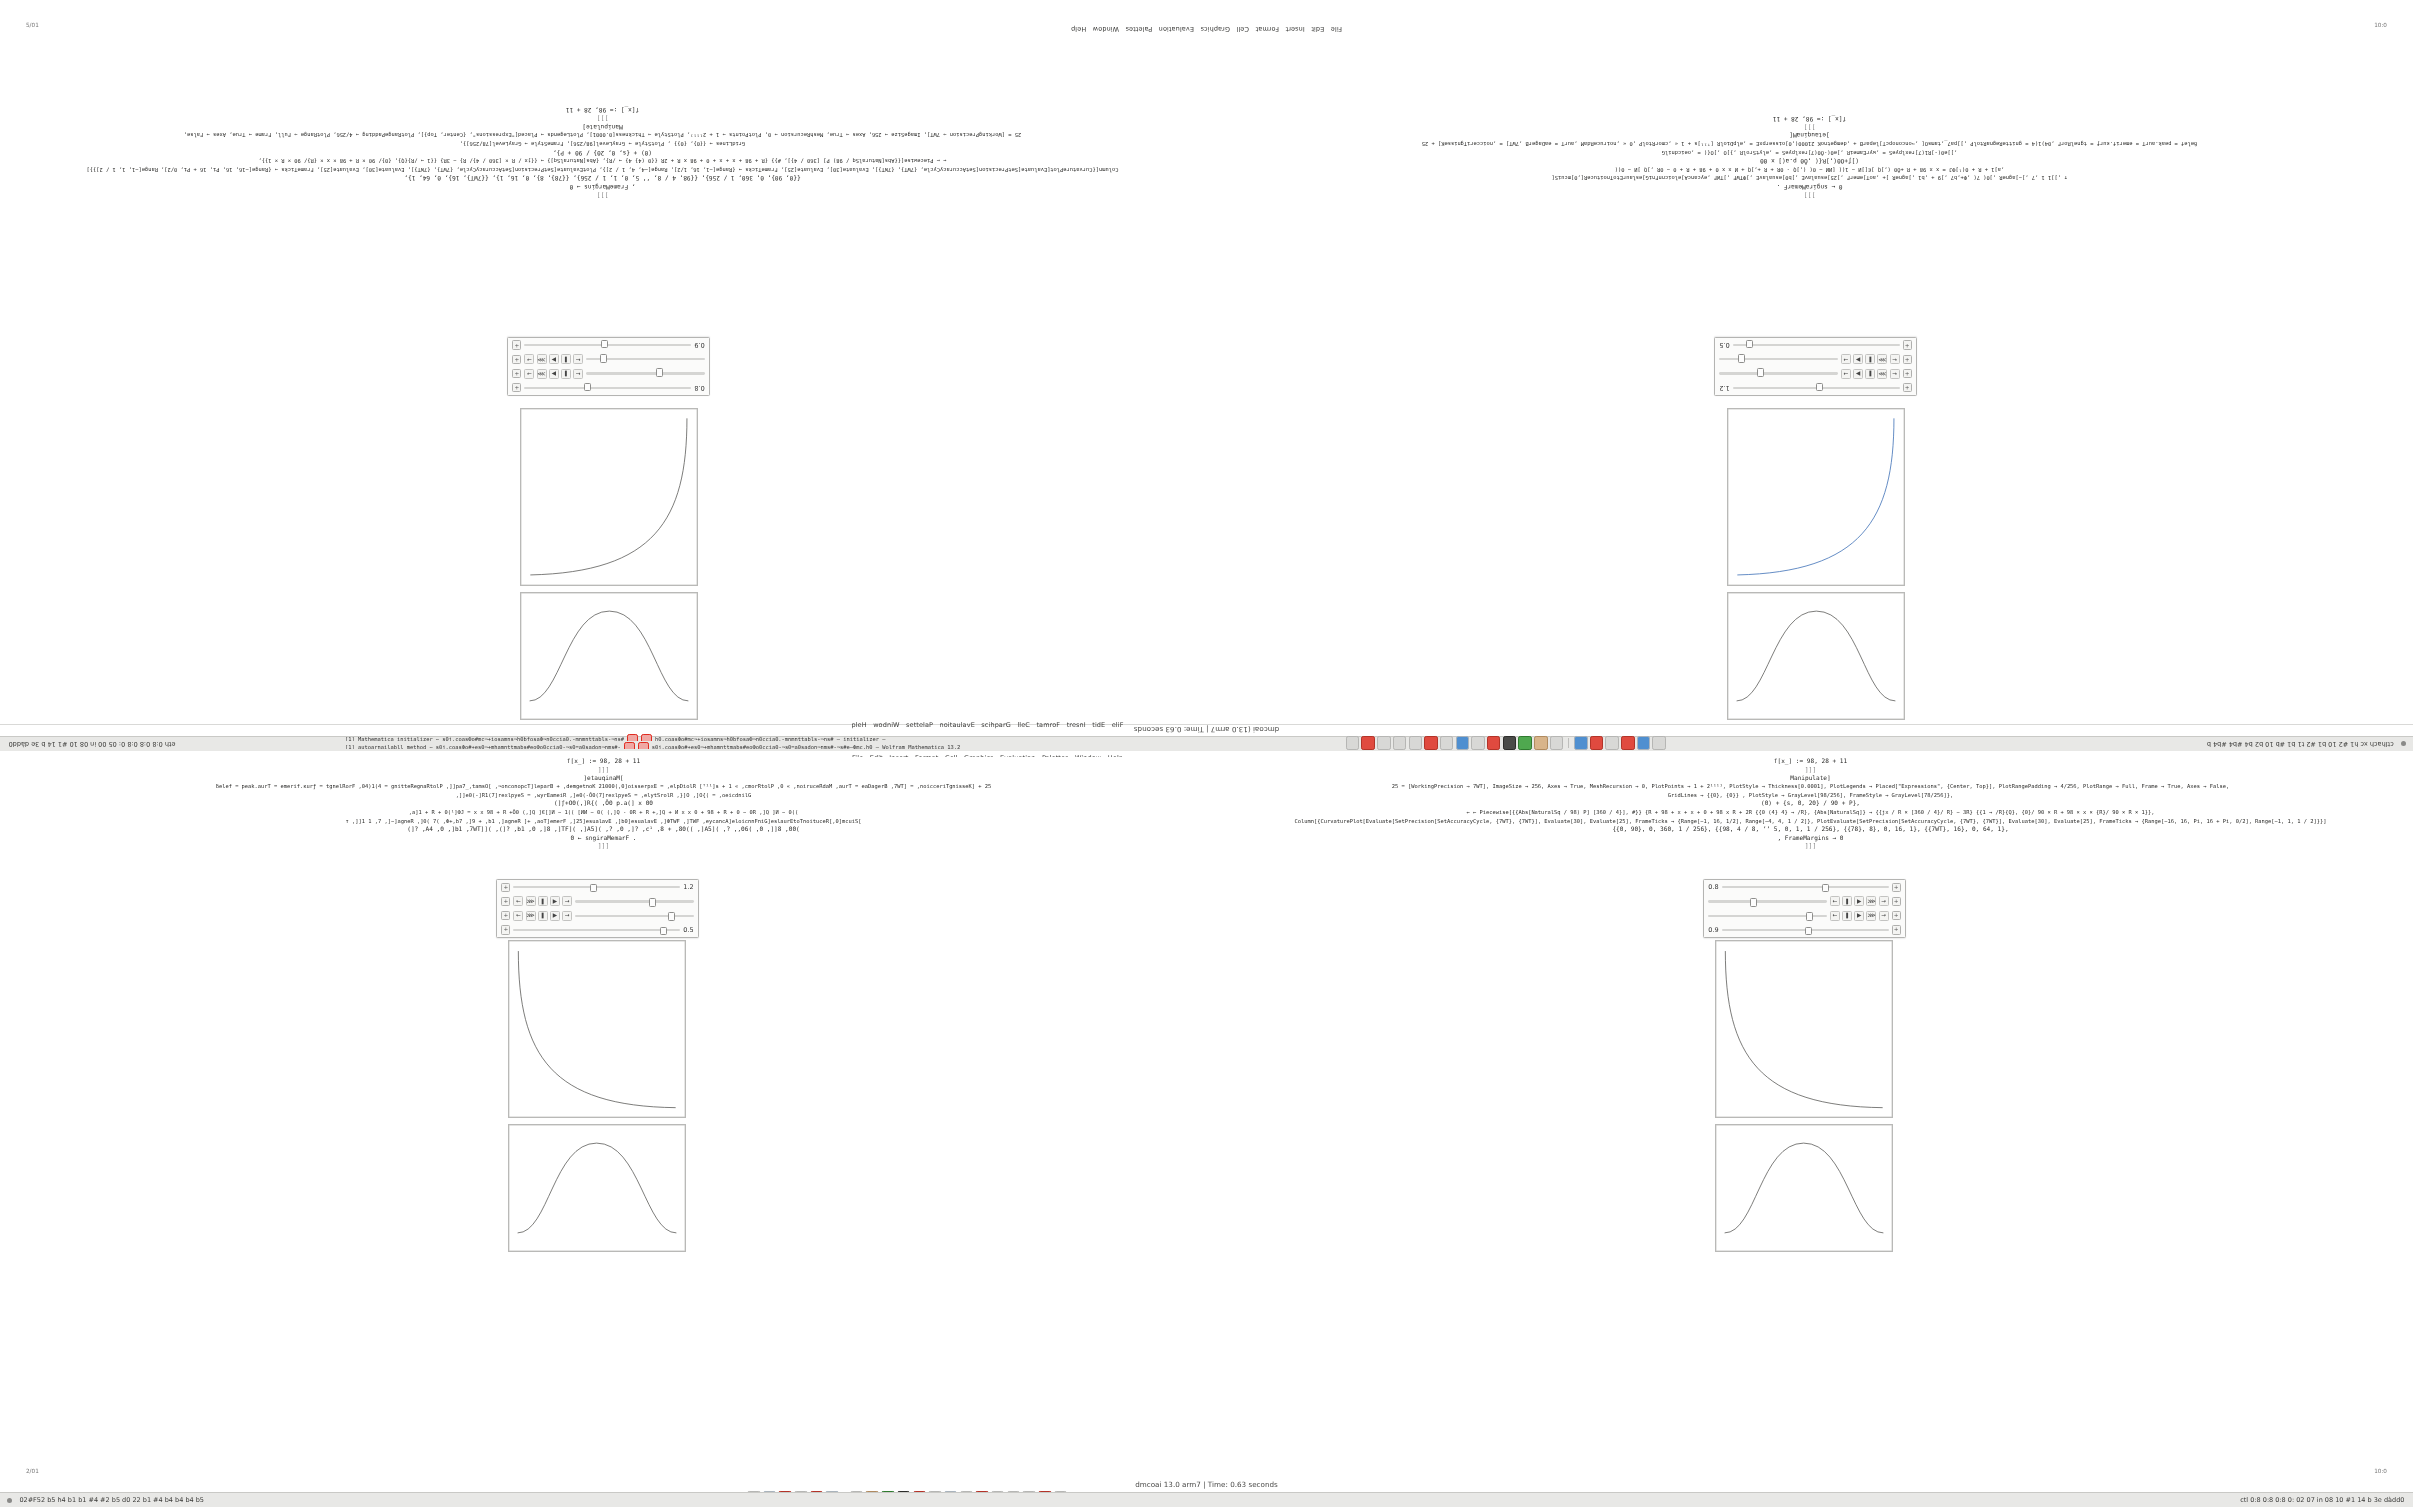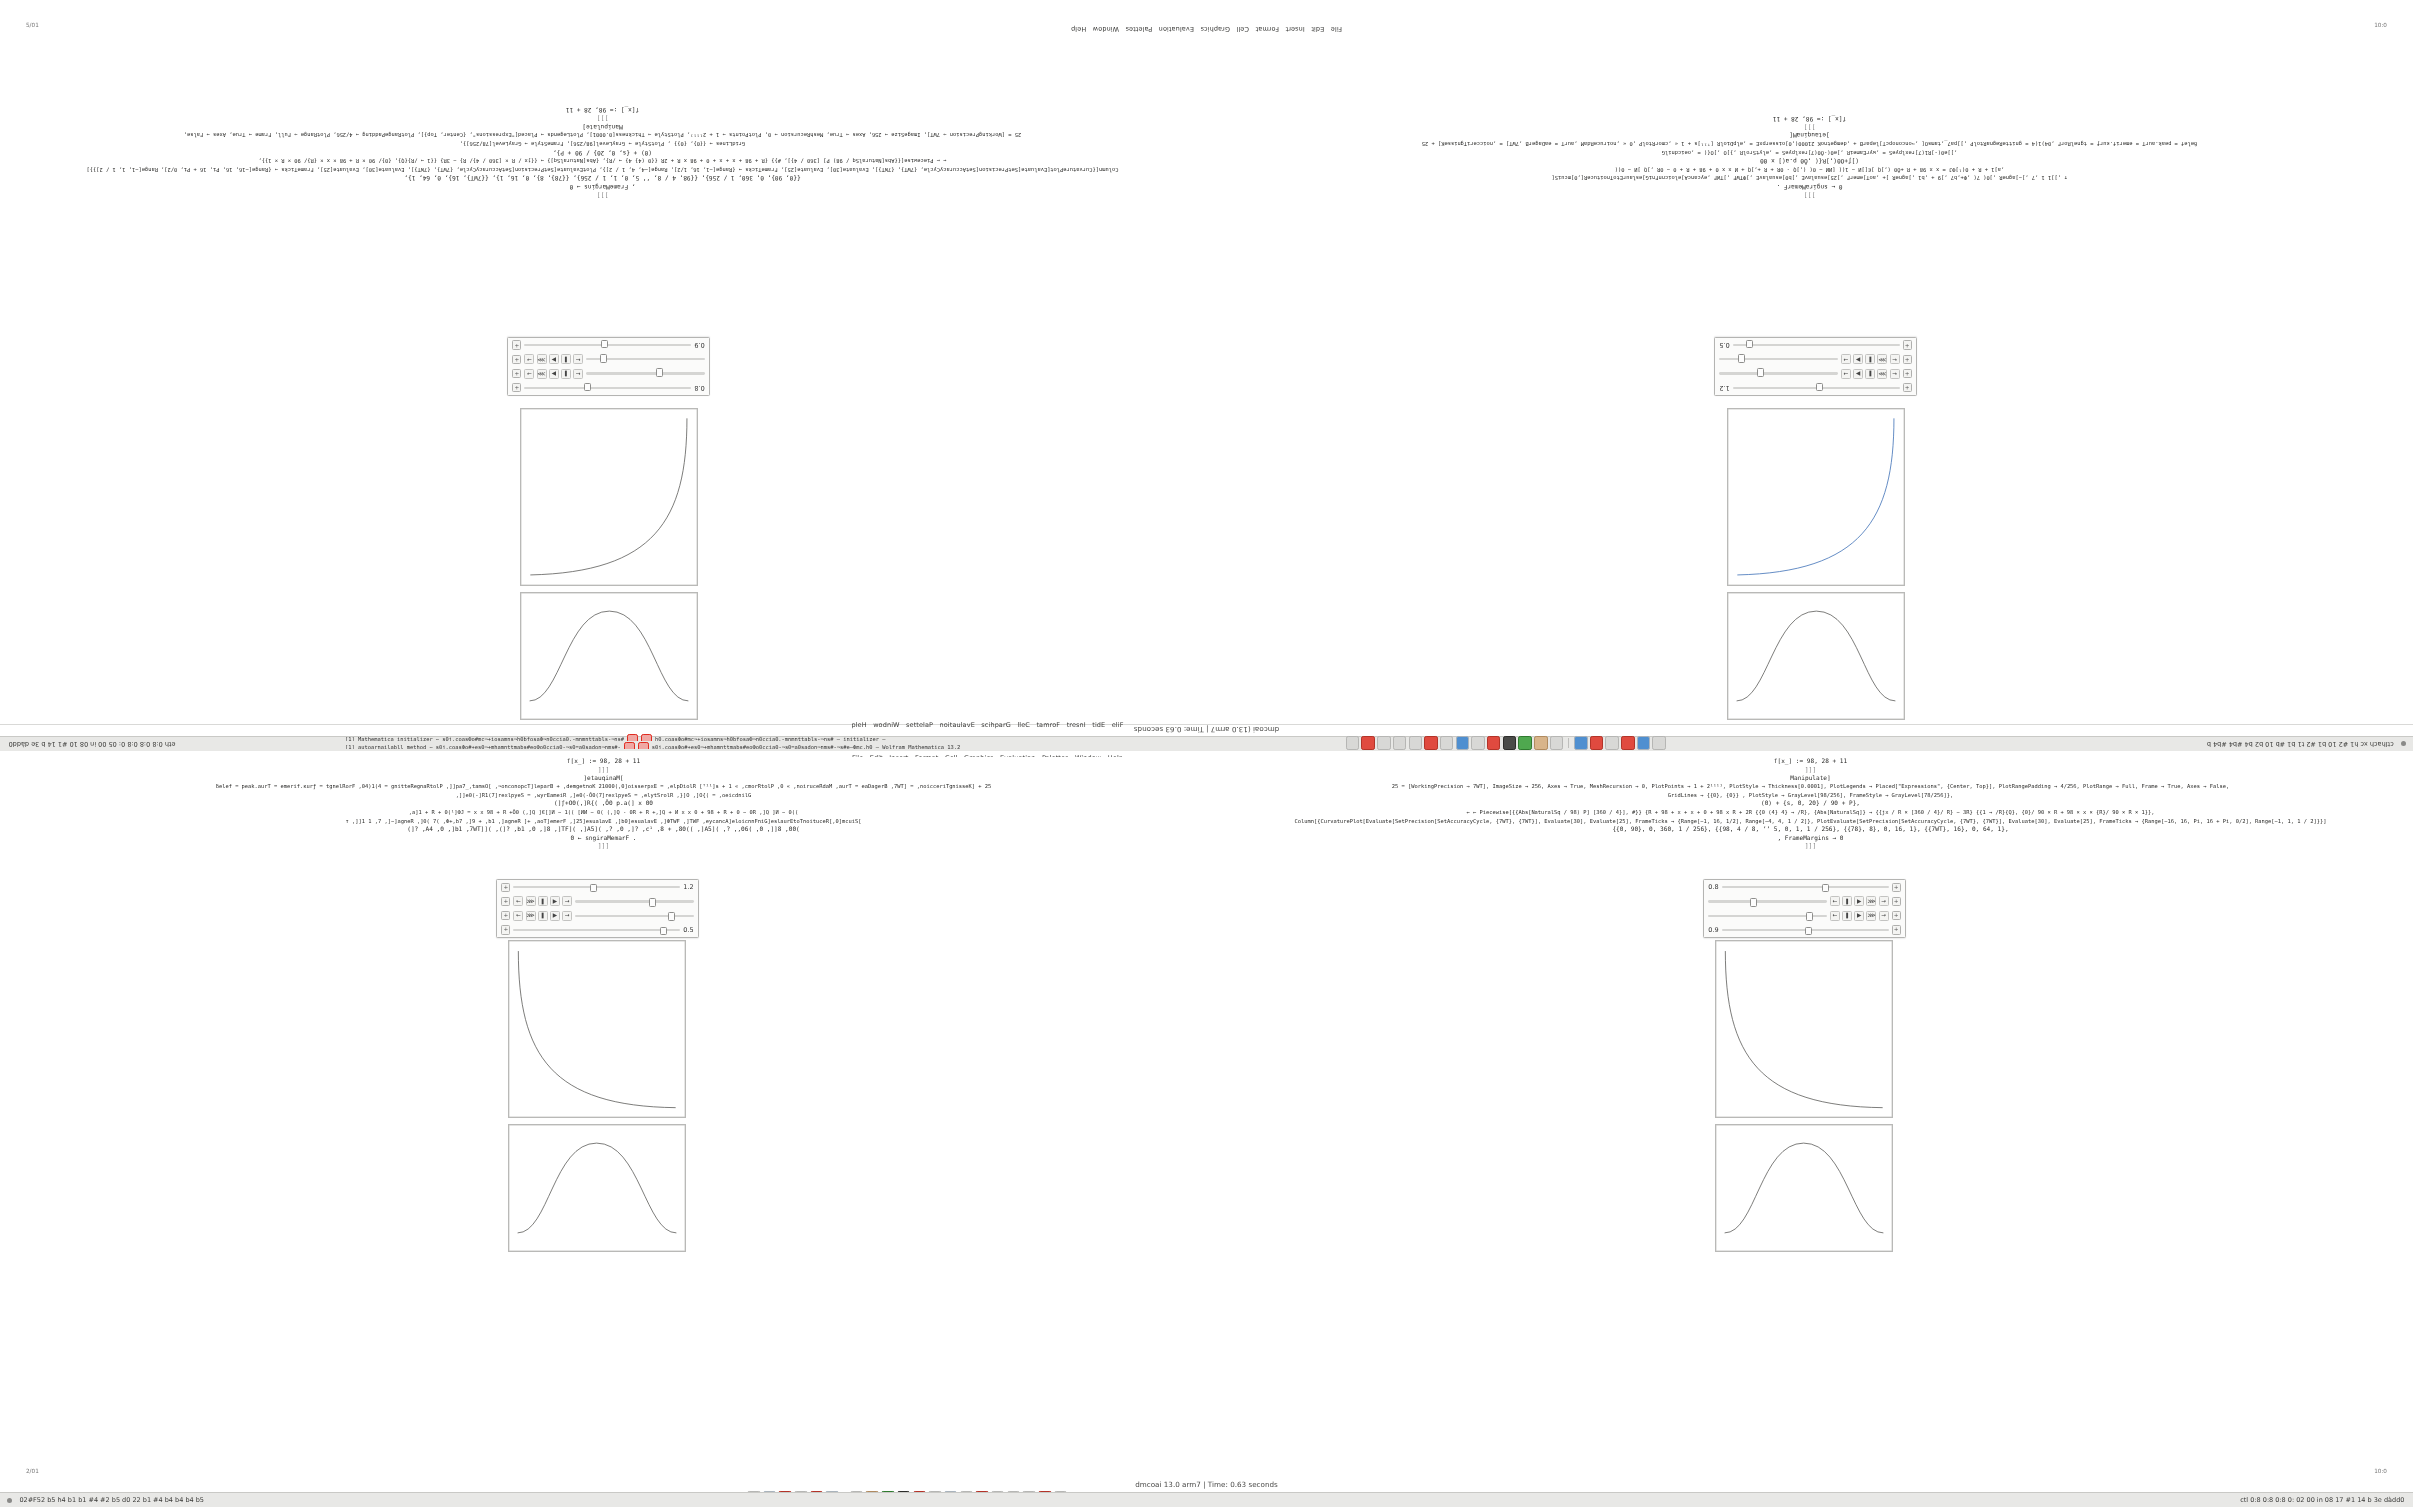--- a/index.html
+++ b/index.html
@@ -547,21 +547,21 @@
       <div class="dockicon grey"></div>
     </div>
   </div>
 
   <div class="desktopbar" style="top:1480px;border-top:0.7px solid #c9c9c6;border-bottom:none;margin-top:12px;">
     <div class="left">
       <span class="dot"></span>
       <span>02#F52 b5  h4  b1  b1 #4 #2  b5  d0  22  b1 #4 b4 b4 b4 b5</span>
     </div>
     <div class="right">
-      <span>ctl 0:8 0:8 0:8  0:  02  00  in  08  17  #1  14  b  3e dàdd0</span>
+      <span>ctl 0:8 0:8 0:8  0:  02  07  in  08  10  #1  14  b  3e dàdd0</span>
     </div>
   </div>
 
   <div class="sidemark" style="left:26px;top:21.5px;">5/01</div>
   <div class="sidemark" style="left:26px;top:1468px;">2/01</div>
   <div class="sidemark" style="right:26px;top:21.5px;">10:0</div>
   <div class="sidemark" style="right:26px;top:1468px;">10:0</div>
 
 </div>
 

